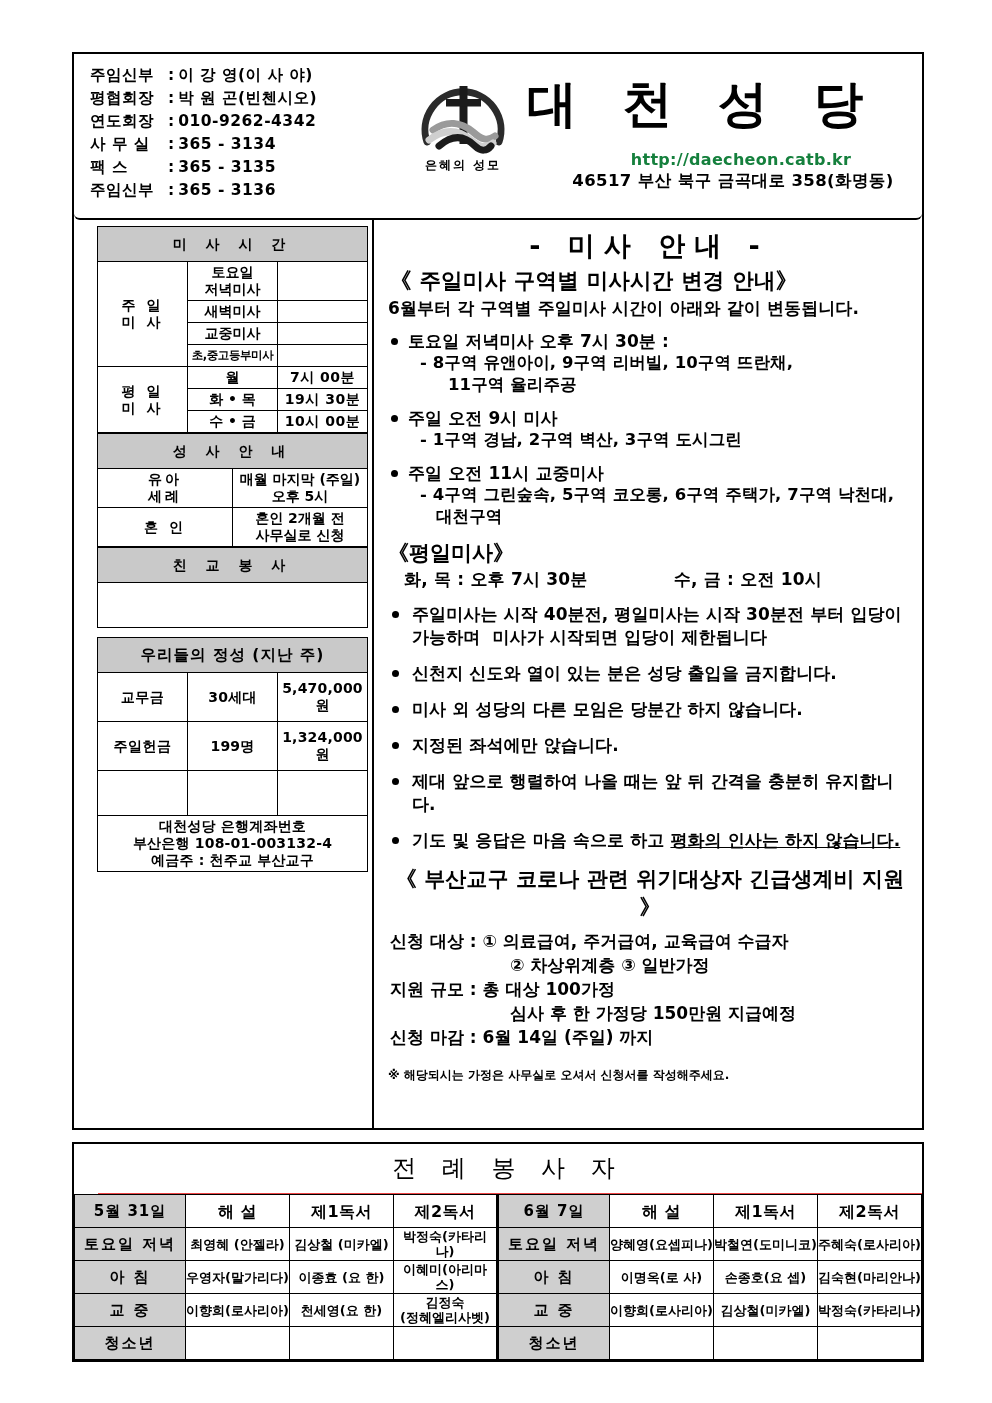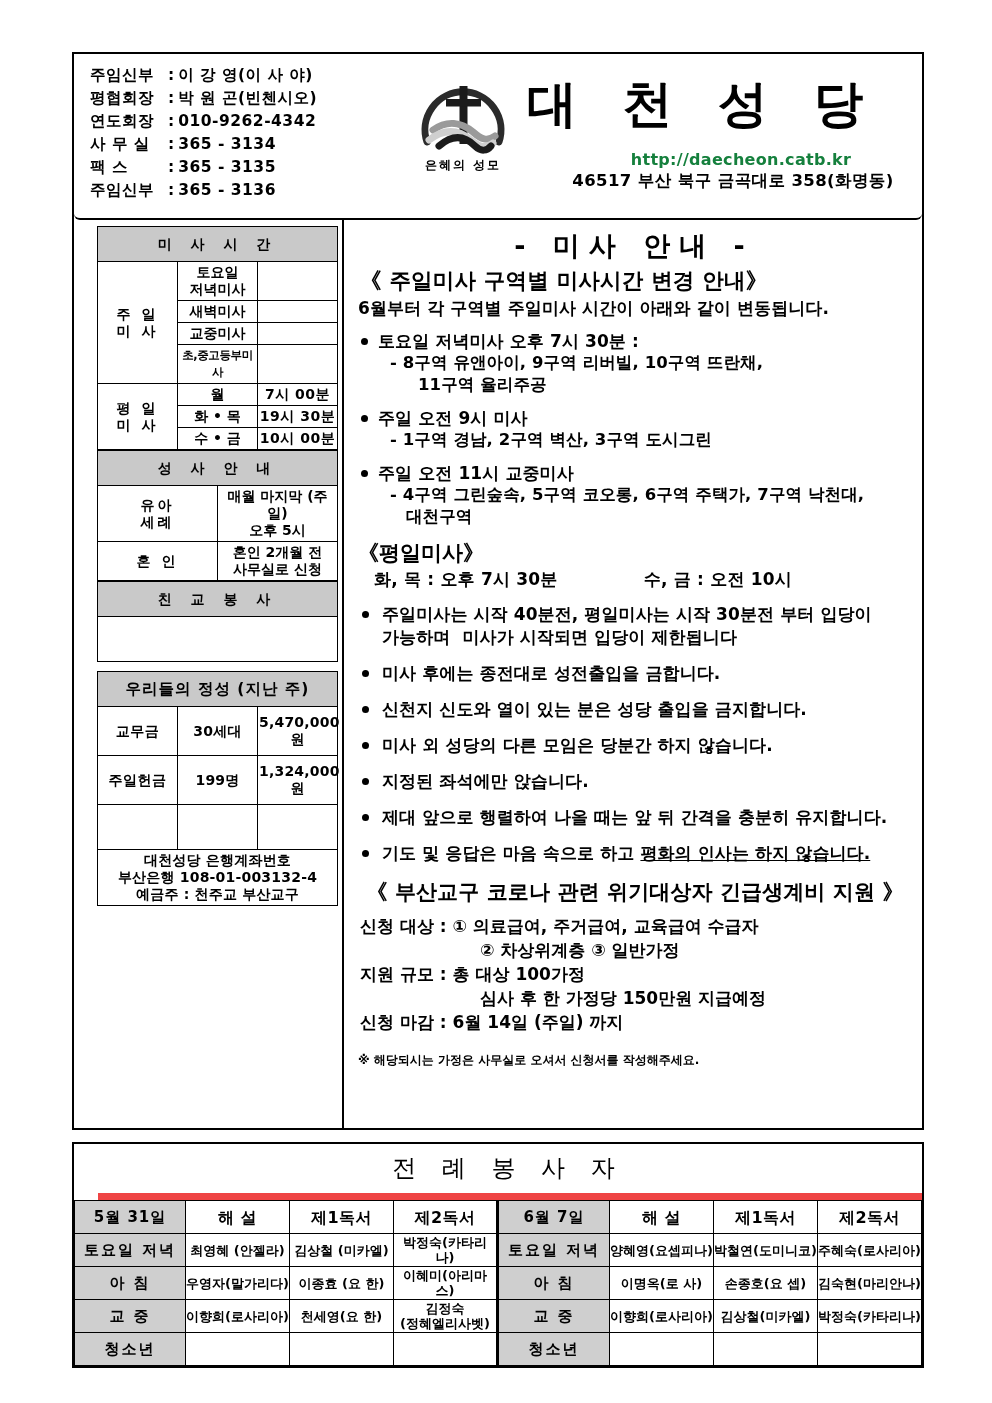--- a/index.html
+++ b/index.html
@@ -57,21 +57,21 @@
   .church-addr{
     position:absolute;left:200px;top:116px;width:420px;text-align:center;
     font-size:16.5px;font-weight:bold;letter-spacing:0.4px;white-space:nowrap;
   }
 
   
   .body-split{
     position:absolute;left:0;top:166px;right:0;bottom:0;display:flex;
   }
   .col-left{
-    width:270px;box-sizing:border-box;
+    width:300px;box-sizing:border-box;
     border-right:2px solid #000;
     padding:6px 4px 0 23px;
   }
   .col-right{flex:1;box-sizing:border-box;padding:6px 10px 0 12px;}
 
   
   table.lt{
     width:100%;border-collapse:collapse;table-layout:fixed;
   }
   table.lt td{
@@ -146,21 +146,21 @@
   .sup-row .ind{display:inline-block;width:120px;}
   .sup-note{font-size:12px;font-weight:bold;margin-top:18px;margin-left:2px;}
 
   
   .btm{
     position:absolute;left:72px;top:1142px;width:852px;
     border:2px solid #000;box-sizing:border-box;
   }
   .btm-title{
     text-align:center;font-size:24px;letter-spacing:9px;
-    padding:8px 4px 9px 0;border-bottom:7px solid #ef4444;margin-left:24px;
+    padding:8px 4px 9px 0;border-bottom:1px solid #ef4444;margin-left:24px;
   }
   table.svc{width:100%;border-collapse:collapse;table-layout:fixed;}
   table.svc td{
     border:1.5px solid #000;text-align:center;vertical-align:middle;
     font-size:13px;font-weight:bold;height:30px;padding:1px 0;line-height:15px;
   }
   table.svc td.hd{background:#cfcfcf;font-size:15px;letter-spacing:1px;}
   table.svc td.hd2{font-size:16px;letter-spacing:0.5px;background:#fff;}
   table.svc td.rowlbl{background:#cfcfcf;font-size:15px;letter-spacing:2px;}
   table.svc td.mid{border-left:3px solid #000;}
@@ -359,23 +359,20 @@
           <span>화, 목  :  오후 7시 30분</span>
           <span class="gap"></span>
           <span>수, 금  :  오전  10시</span>
         </div>
 
         <ul class="rules">
           <li>
             <span>주일미사는 시작 40분전, 평일미사는 시작 30분전 부터 입당이<br>가능하며&nbsp; 미사가 시작되면 입당이 제한됩니다</span>
           </li>
           <li>
-            <span>미사 후에는 종전대로 성전출입을 금합니다.</span>
-          </li>
-          <li>
             <span>신천지 신도와 열이 있는 분은 성당 출입을 금지합니다.</span>
           </li>
           <li>
             <span>미사 외 성당의 다른 모임은 당분간 하지 않습니다.</span>
           </li>
           <li>
             <span>지정된 좌석에만 앉습니다.</span>
           </li>
           <li>
             <span>제대 앞으로 행렬하여 나올 때는 앞 뒤 간격을 충분히 유지합니다.</span>

